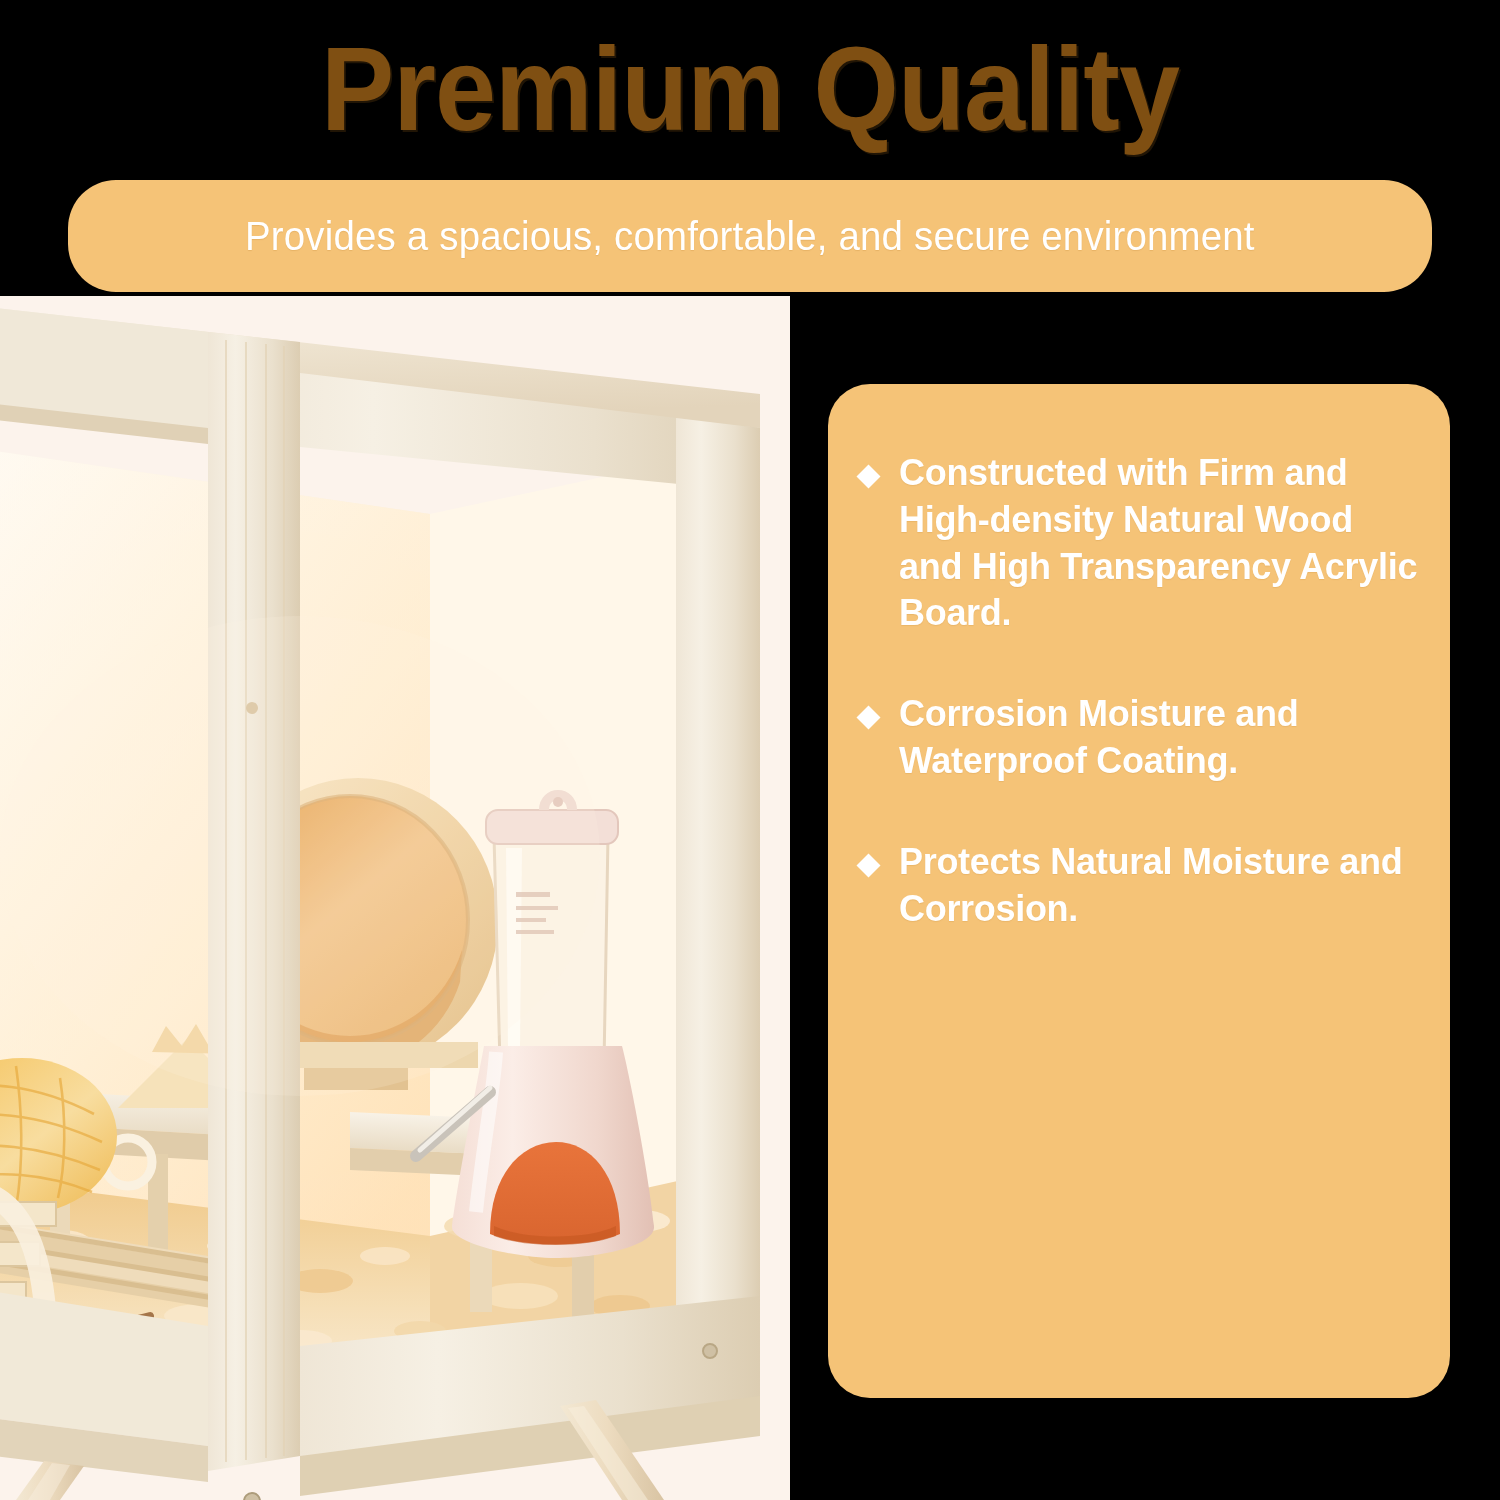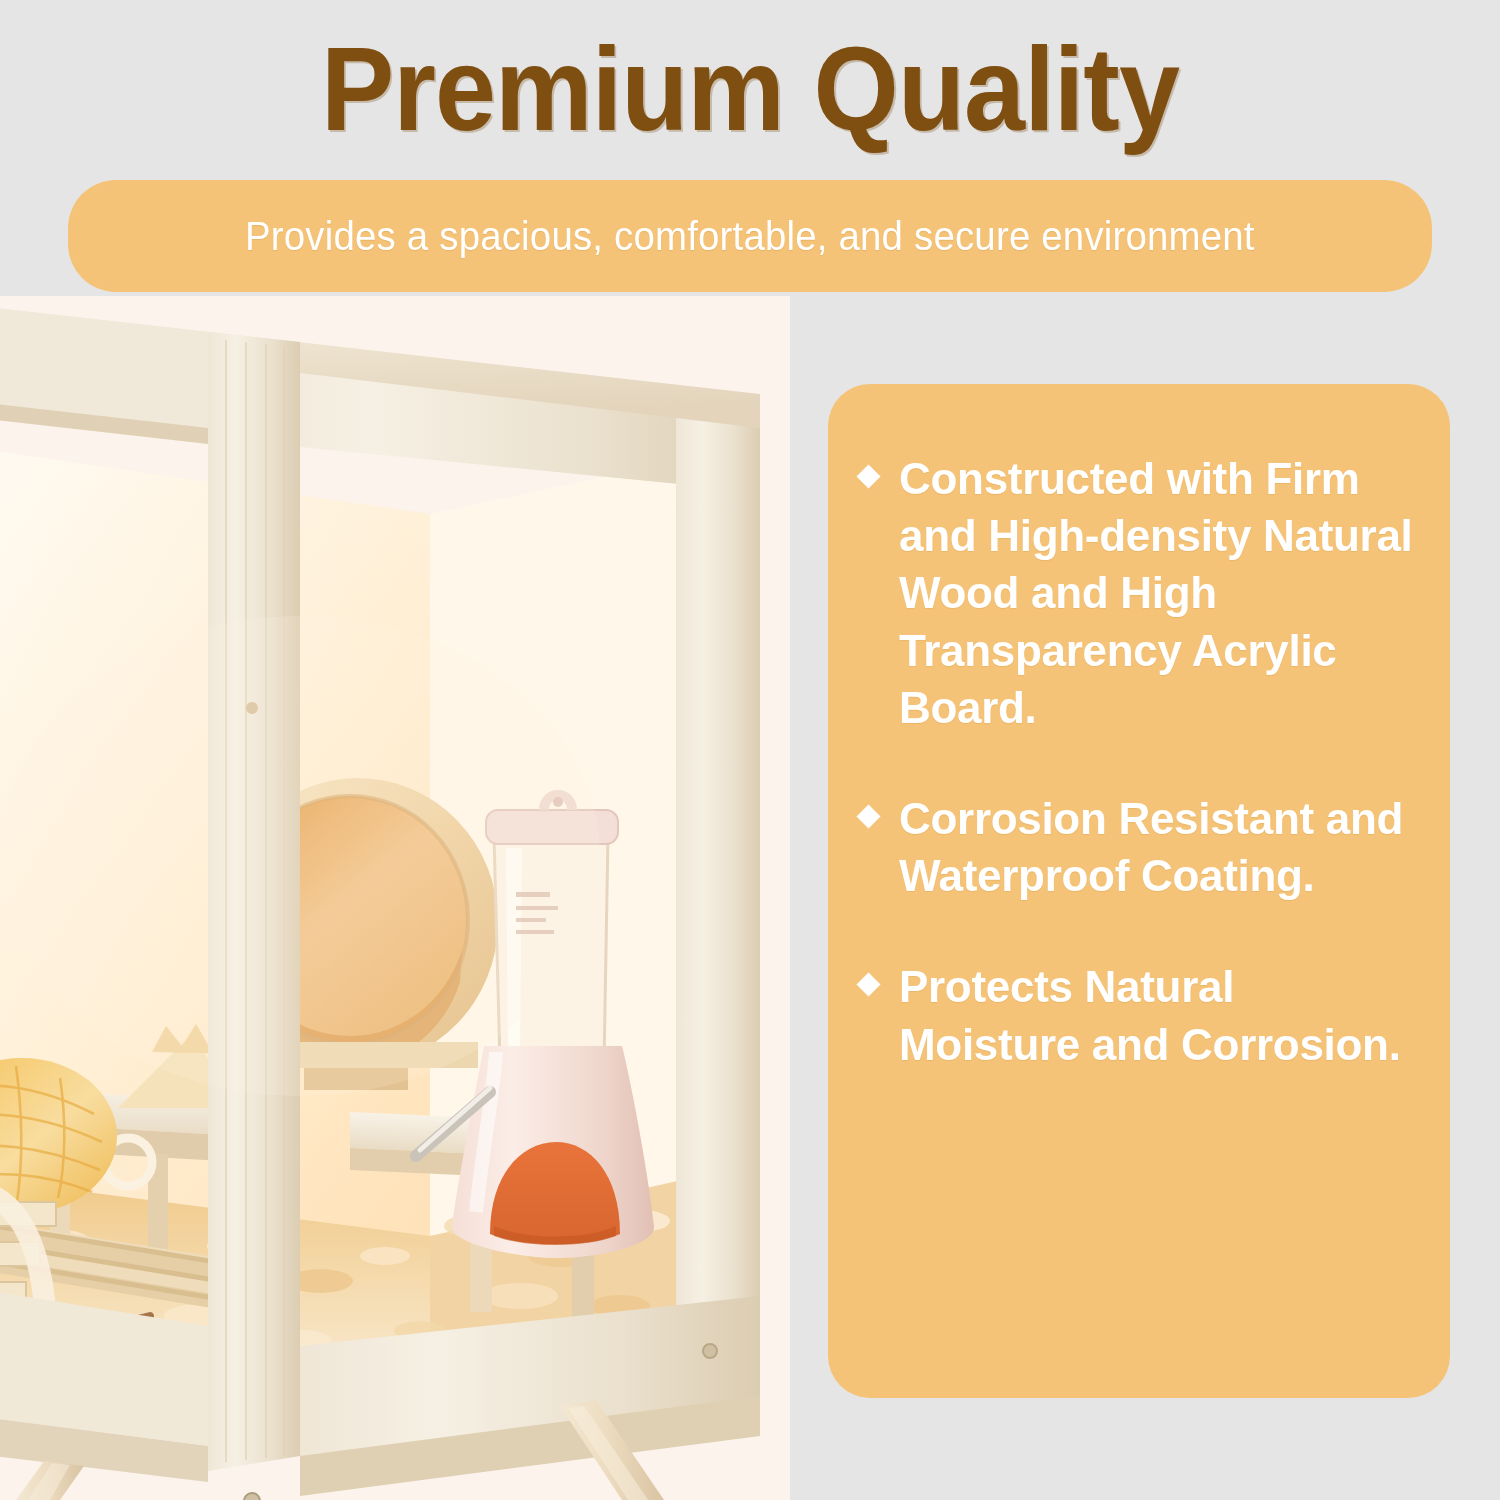--- a/index.html
+++ b/index.html
@@ -3,21 +3,21 @@
 <meta charset="utf-8">
 <title>Premium Quality</title>
 <style>
   * { margin:0; padding:0; box-sizing:border-box; }
   html,body { width:1500px; height:1500px; overflow:hidden; }
   body {
     background:#FDF5F0;
     font-family:"Liberation Sans", sans-serif;
     position:relative;
   }
-  .page { position:absolute; inset:0; background:#e5e5e5;padding-left:20px; }
+  .page { position:absolute; inset:0; background:#000000;padding-left:20px; }
 
   
   .headline {
     position:absolute; left:0; top:26px; width:1500px;
     text-align:center;
     font-family:"Liberation Sans", sans-serif;
     font-weight:bold;
     font-size:118px;
     line-height:1.08;
     letter-spacing:-1px;
@@ -61,21 +61,21 @@
     width:622px; height:1014px;
     background:#F5C377;
     border-radius:42px;
     padding:66px 30px 0 32px;
   }
   .bullet-list { list-style:none; }
   .bullet-item {
     display:flex;
     align-items:flex-start;
     color:#FFFFFF;
-    font-size:44px;
+    font-size:36px;
     font-weight:bold;
     line-height:1.30;
     letter-spacing:-0.3px;
     margin-bottom:54px;
     text-shadow:0 1px 1px rgba(195,135,55,0.22);
   }
   .bullet-item:last-child { margin-bottom:0; }
   .bullet-marker {
     flex:0 0 auto;
     width:17px; height:17px;
@@ -318,21 +318,21 @@
   </div>
 
   <div class="feature-panel">
     <ul class="bullet-list">
       <li class="bullet-item">
         <span class="bullet-marker"></span>
         <span class="bullet-text">Constructed with Firm and High-density Natural Wood and High Transparency Acrylic Board.</span>
       </li>
       <li class="bullet-item">
         <span class="bullet-marker"></span>
-        <span class="bullet-text">Corrosion Resistant and Waterproof Coating.</span>
+        <span class="bullet-text">Corrosion Moisture and Waterproof Coating.</span>
       </li>
       <li class="bullet-item">
         <span class="bullet-marker"></span>
         <span class="bullet-text">Protects Natural Moisture and Corrosion.</span>
       </li>
     </ul>
   </div>
 
 </div>
 

